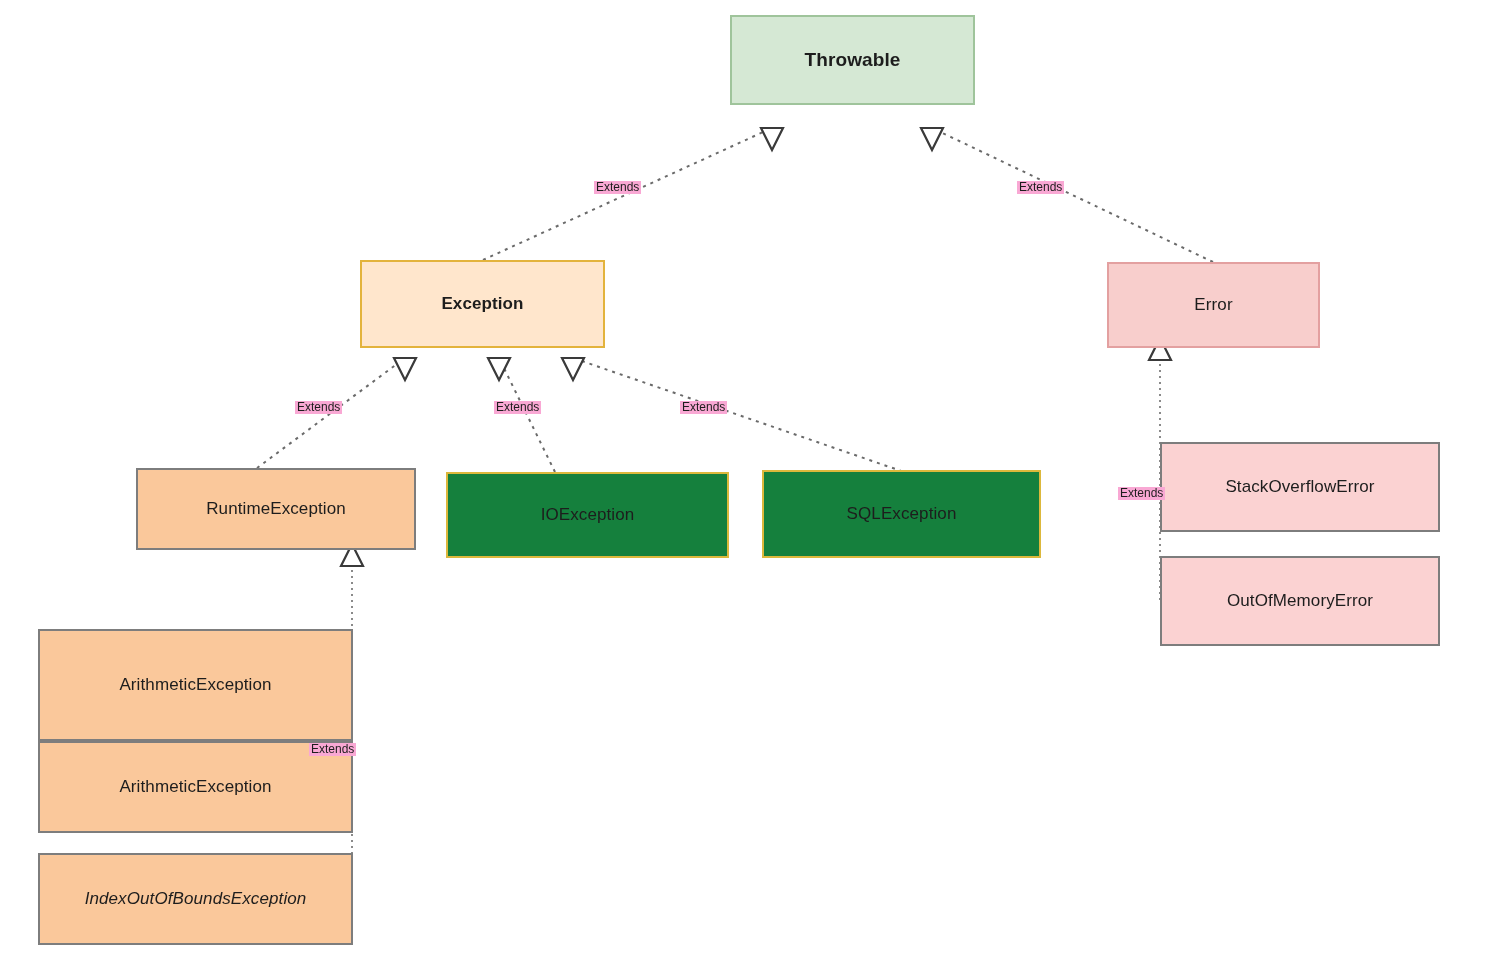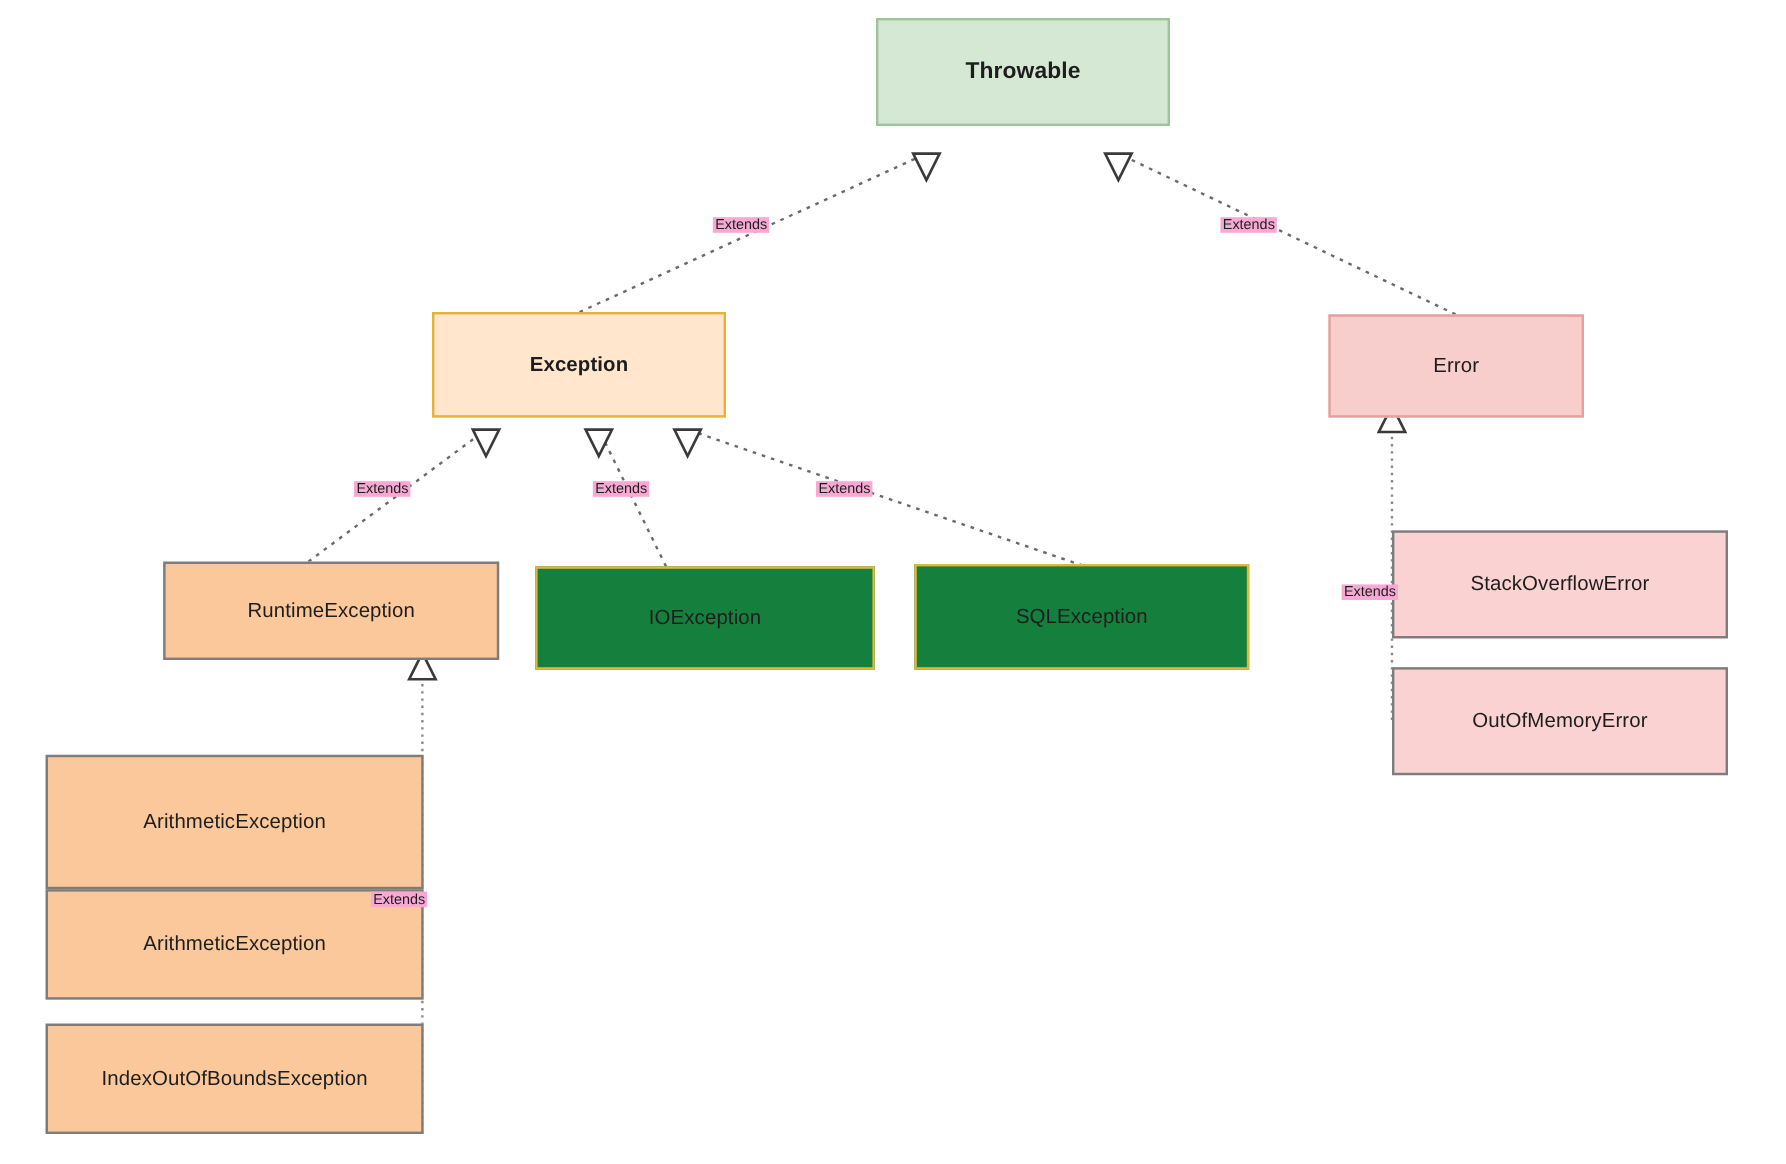--- a/index.html
+++ b/index.html
@@ -133,21 +133,21 @@
   <div class="node t-runtime" style="left:136px; top:468px; width:280px; height:82px;">RuntimeException</div>
 
   <div class="node t-checked" style="left:446px; top:472px; width:283px; height:86px;">IOException</div>
 
   <div class="node t-checked" style="left:762px; top:470px; width:279px; height:88px;">SQLException</div>
 
   <div class="node t-runtime" style="left:38px; top:629px; width:315px; height:112px;">ArithmeticException</div>
 
   <div class="node t-runtime" style="left:38px; top:741px; width:315px; height:92px;">ArithmeticException</div>
 
-  <div class="node t-runtime" style="left:38px; top:853px; width:315px; height:92px;">IndexOutOfBoundsException</div>
+  <div class="node t-runtime" style="left:38px; top:853px; width:315px; height:92px;font-style:italic;">IndexOutOfBoundsException</div>
 
   <div class="node t-error" style="left:1160px; top:442px; width:280px; height:90px;">StackOverflowError</div>
 
   <div class="node t-error" style="left:1160px; top:556px; width:280px; height:90px;">OutOfMemoryError</div>
 
   <div class="edge-label" style="left:594px; top:181px;">Extends</div>
 
   <div class="edge-label" style="left:1017px; top:181px;">Extends</div>
 
   <div class="edge-label" style="left:295px; top:401px;">Extends</div>

